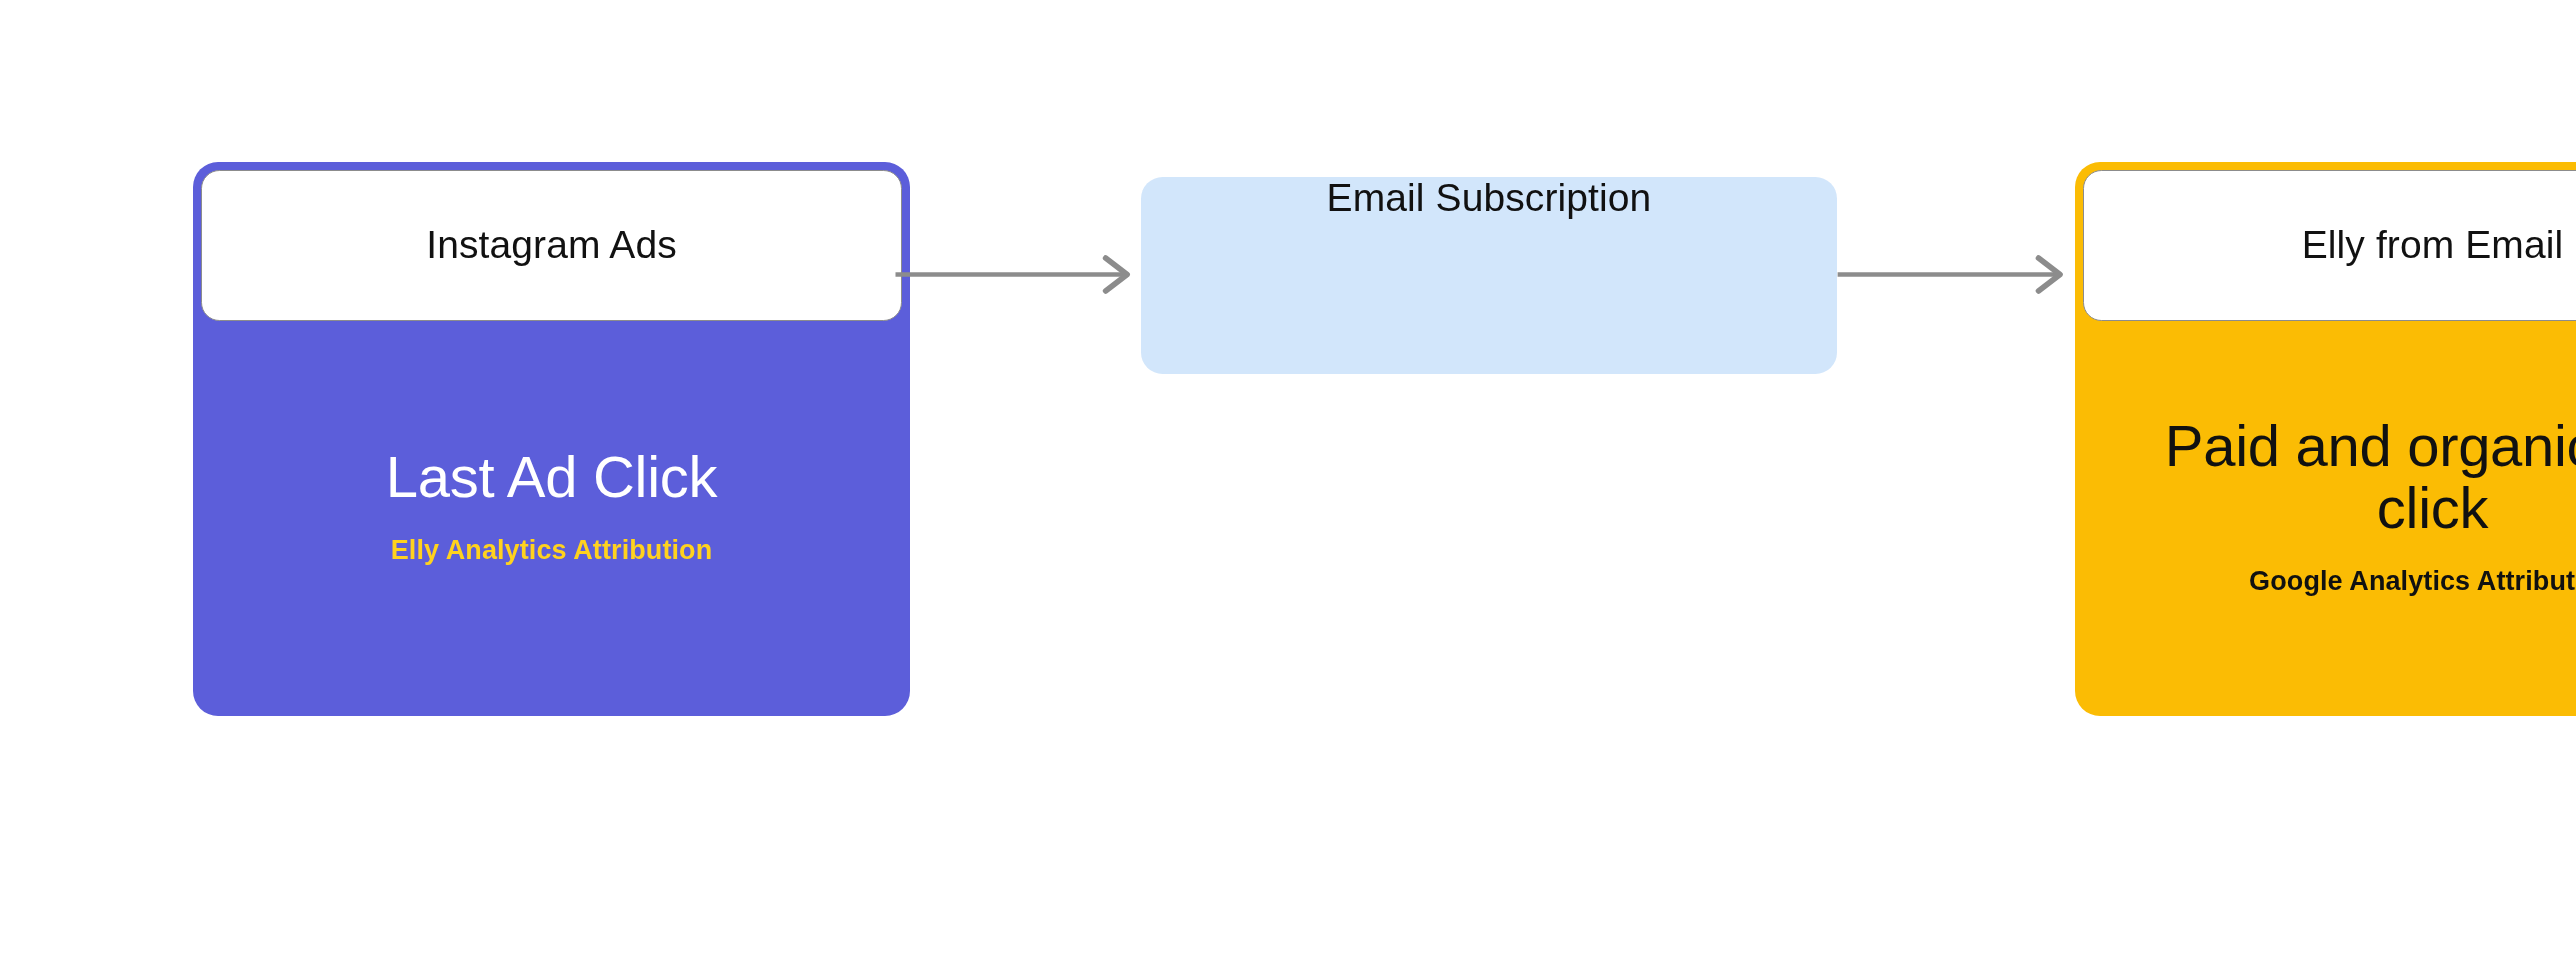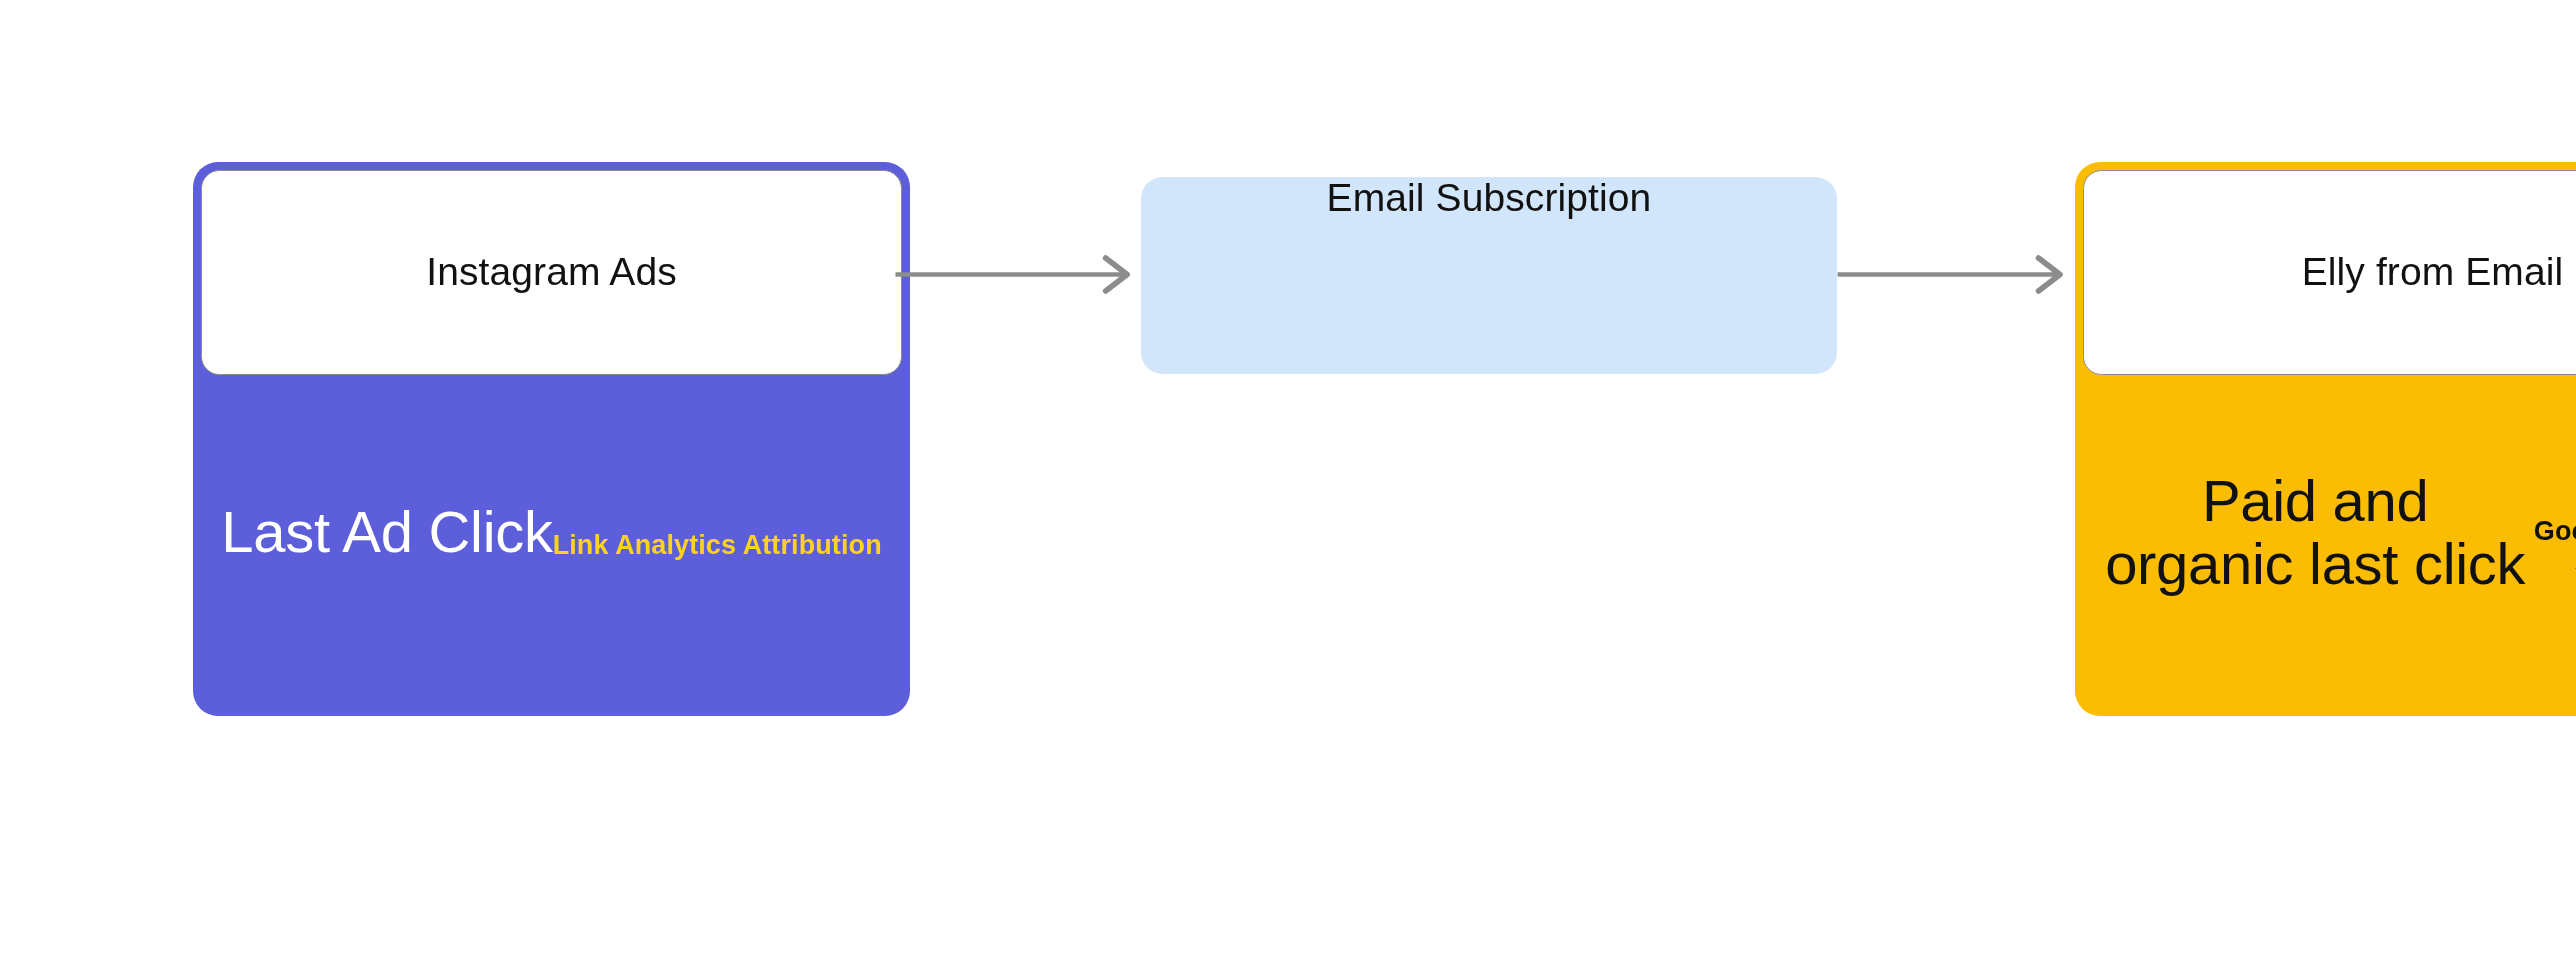--- a/index.html
+++ b/index.html
@@ -52,21 +52,21 @@
   
   .node-group {
     border-radius: 25px;
     padding: 7.7px;
     display: flex;
     flex-direction: column;
     align-items: stretch;
   }
   .inner-card {
     box-sizing: border-box;
-    height: 205px;
+    height: 151px;
     background: #FFFFFF;
     border: 1.5px solid #8C8C8C;
     border-radius: 18.5px;
     display: flex;
     align-items: center;
     justify-content: center;
     flex: 0 0 auto;
   }
   .inner-card .node-title {
     font-size: 39px;
@@ -74,20 +74,21 @@
     color: #111111;
     letter-spacing: 0.1px;
     text-align: center;
     line-height: 1.1;
     white-space: nowrap;
   }
 
   .group-body {
     flex: 1 1 auto;
     display: flex;
+    flex-direction: column;
     align-items: center;
     justify-content: center;
     padding: 0 20.6px 17.5px 20.6px;
     box-sizing: border-box;
   }
   .group-heading {
     font-size: 58px;
     font-weight: 300;
     line-height: 1.08;
     text-align: center;
@@ -116,21 +117,21 @@
 <body>
 
 <div id="stage" style="background: rgb(255, 255, 255);">
 
   <div class="node node-group" id="node-instagram-ads" style="left: 193px; top: 162px; width: 717px; height: 554px; background: rgb(92, 94, 218);">
     <div class="inner-card">
       <span class="node-title">Instagram Ads</span>
     </div>
     <div class="group-body">
       <div class="group-heading" style="color: rgb(255, 255, 255);">Last Ad Click</div>
-      <div class="group-subtitle" style="color: rgb(255, 210, 30);">Link Analytics Attribution</div>
+      <div class="group-subtitle" style="color: rgb(255, 210, 30);">Elly Analytics Attribution</div>
     </div>
   </div>
 
   <div class="connector" id="conn-arrow-1" style="left: 895px; top: 254px;">
     <svg width="247" height="41" viewBox="0 0 480 80">
       <line x1="0" y1="40" x2="452" y2="40" stroke="#8C8C8C" stroke-width="9" stroke-linecap="butt"></line>
       <polyline points="410,8 452,40 410,72" fill="none" stroke="#8C8C8C" stroke-width="11" stroke-linecap="round" stroke-linejoin="round"></polyline>
     </svg>
   </div>
 

